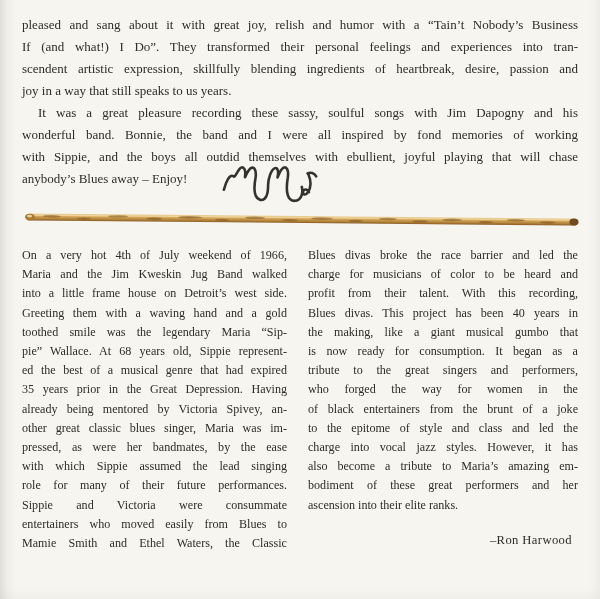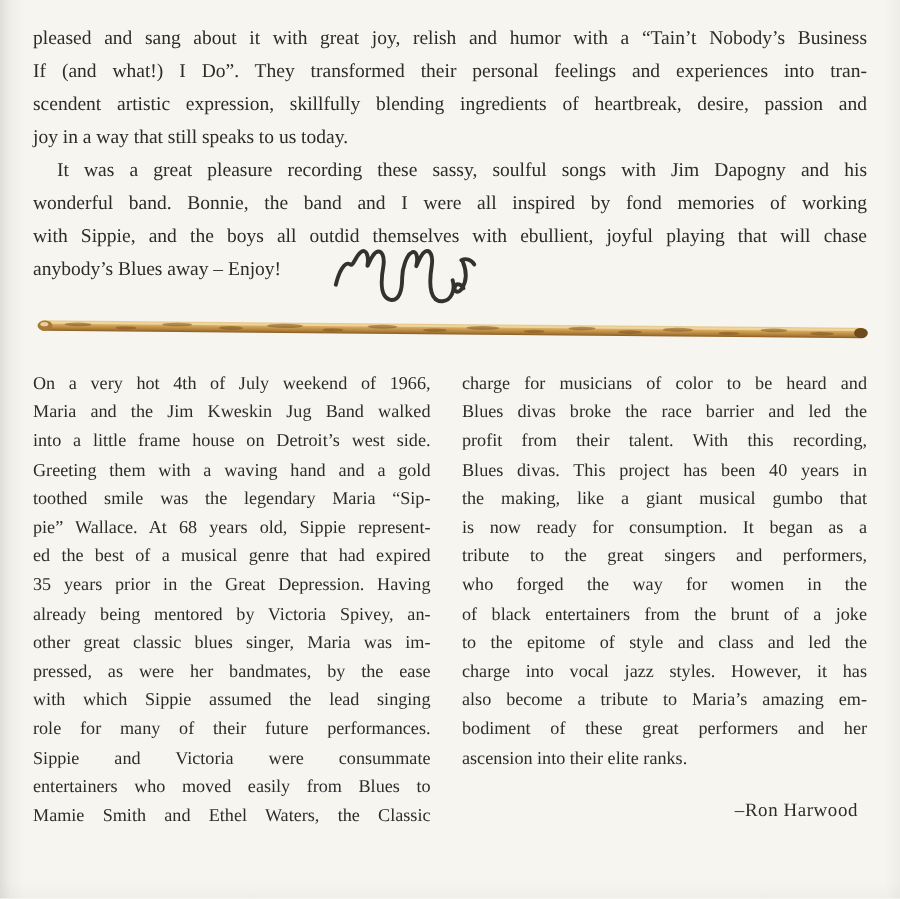--- a/index.html
+++ b/index.html
@@ -35,21 +35,21 @@
 </head>
 <body>
 
 <div class="page-edge"></div>
 
 <section class="intro">
   <div>
       <div class="jline">pleased and sang about it with great joy, relish and humor with a “Tain’t Nobody’s Business</div>
       <div class="jline">If (and what!) I Do”.  They transformed their personal feelings and experiences into tran-</div>
       <div class="jline">scendent artistic expression, skillfully blending ingredients of heartbreak, desire, passion and</div>
-      <div class="jline noj">joy in a way that still speaks to us today.</div>
+      <div class="jline noj">joy in a way that still speaks to us years.</div>
     </div>
   <div>
       <div class="jline indent">It was a great pleasure recording these sassy, soulful songs with Jim Dapogny and his</div>
       <div class="jline">wonderful band.  Bonnie, the band and I were all inspired by fond memories of working</div>
       <div class="jline">with Sippie, and the boys all outdid themselves with ebullient, joyful playing that will chase</div>
       <div class="jline noj">anybody’s Blues away – Enjoy!</div>
     </div>
 </section>
 
 <svg class="signature" viewBox="0 0 104 56" fill="none" stroke="#34322f" stroke-width="2.7" stroke-linecap="round">
@@ -112,22 +112,22 @@
       <div class="jline">other great classic blues singer, Maria was im-</div>
       <div class="jline">pressed, as were her bandmates, by the ease</div>
       <div class="jline">with which Sippie assumed the lead singing</div>
       <div class="jline">role for many of their future performances.</div>
       <div class="jline">Sippie and Victoria were consummate</div>
       <div class="jline">entertainers who moved easily from Blues to</div>
       <div class="jline">Mamie Smith and Ethel Waters, the Classic</div>
     </div>
   <div class="col-right">
     <div>
+        <div class="jline">Blues divas broke the race barrier and led the</div>
         <div class="jline">charge for musicians of color to be heard and</div>
-        <div class="jline">Blues divas broke the race barrier and led the</div>
         <div class="jline">profit from their talent. With this recording,</div>
         <div class="jline">Blues divas. This project has been 40 years in</div>
         <div class="jline">the making, like a giant musical gumbo that</div>
         <div class="jline">is now ready for consumption. It began as a</div>
         <div class="jline">tribute to the great singers and performers,</div>
         <div class="jline">who forged the way for women in the</div>
         <div class="jline">of black entertainers from the brunt of a joke</div>
         <div class="jline">to the epitome of style and class and led the</div>
         <div class="jline">charge into vocal jazz styles. However, it has</div>
         <div class="jline">also become a tribute to Maria’s amazing em-</div>

